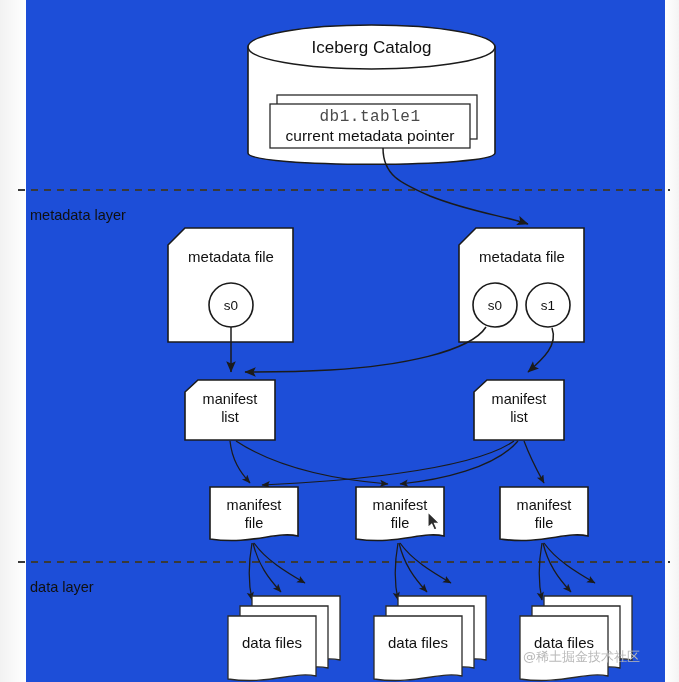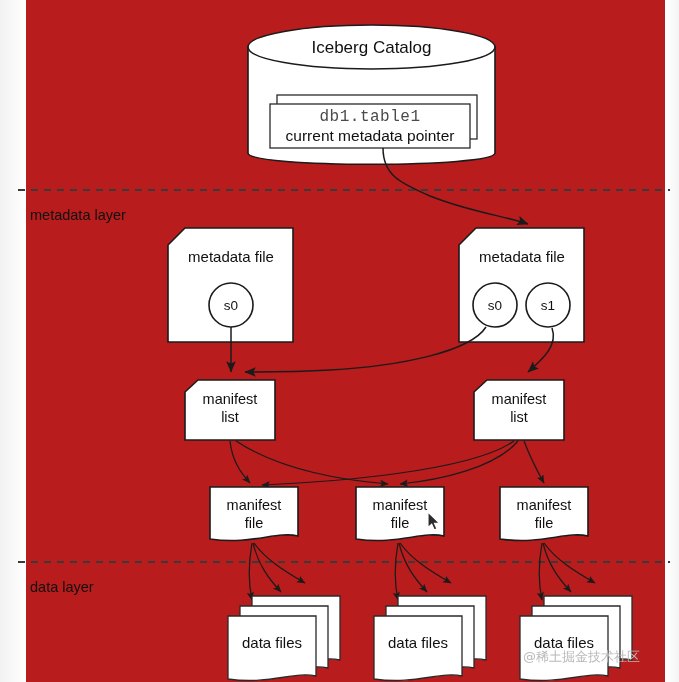--- a/index.html
+++ b/index.html
@@ -4,21 +4,21 @@
 <style>
   html,body{margin:0;padding:0;background:#ffffff;}
   body{
     font-family:"Liberation Sans","DejaVu Sans",sans-serif;
     -webkit-font-smoothing:antialiased;
   }
   #stage{
     position:relative;
     width:679px;
     height:682px;
-    background:#b91c1c;
+    background:#1d4ed8;
     overflow:hidden;
   }
   
   #stage::before{
     content:"";
     position:absolute;left:0;top:0;width:26px;height:100%;
     background:linear-gradient(to right,#f2f2f2,#ffffff);
     pointer-events:none;z-index:0;
   }
   #stage::after{

